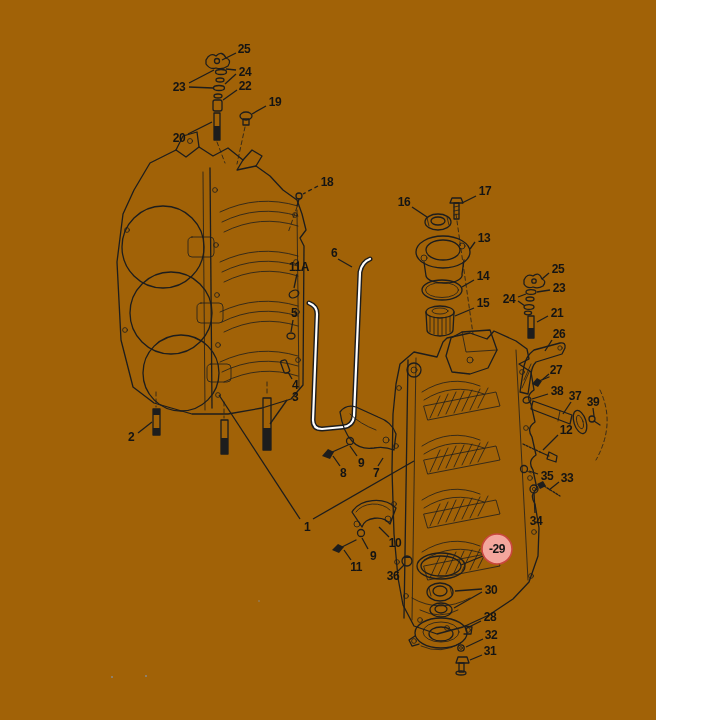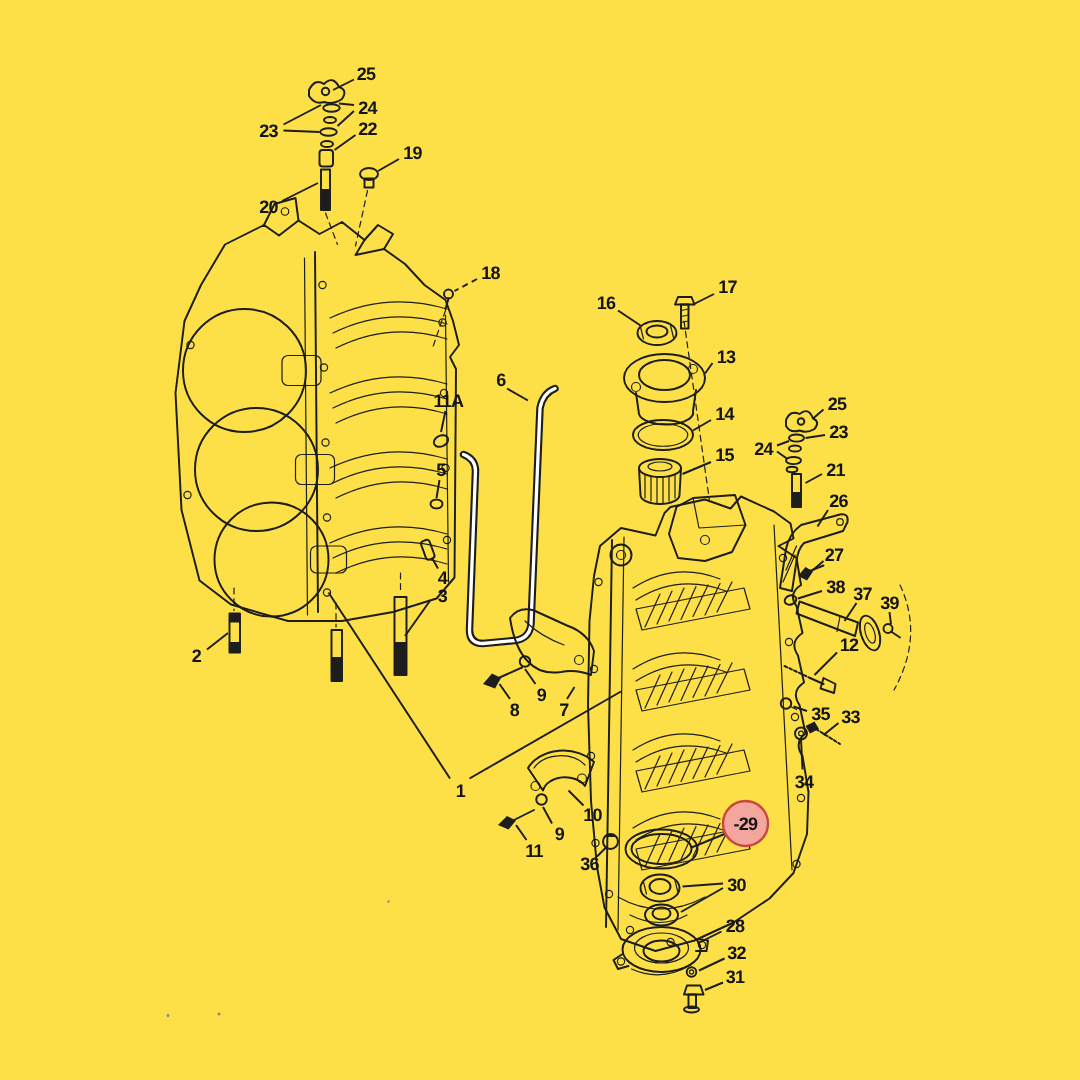--- a/index.html
+++ b/index.html
@@ -1,16 +1,16 @@
 <!DOCTYPE html>
 <html><head>
 <meta charset="utf-8">
 <style>
   html,body{margin:0;padding:0;background:#ffffff;}
-  .stage{position:relative;width:720px;height:720px;background:#fde047;overflow:hidden;
+  .stage{position:relative;width:656px;height:720px;background:#a16207;overflow:hidden;
          font-family:"Liberation Sans", sans-serif;}
   svg{position:absolute;left:0;top:0;}
   .art{stroke:#1d1d1d;stroke-width:1.3;fill:none;stroke-linecap:round;stroke-linejoin:round;}
   .thin{stroke-width:0.8;}
   .fillink{fill:#1d1d1d;stroke:none;}
   .dashed{stroke-dasharray:4 3;}
   .leader{stroke:#1d1d1d;stroke-width:1.3;fill:none;}
   .callout-text{font-family:"Liberation Sans", sans-serif;font-weight:bold;font-size:12px;
                 letter-spacing:-0.5px;fill:#141414;}
 </style>

